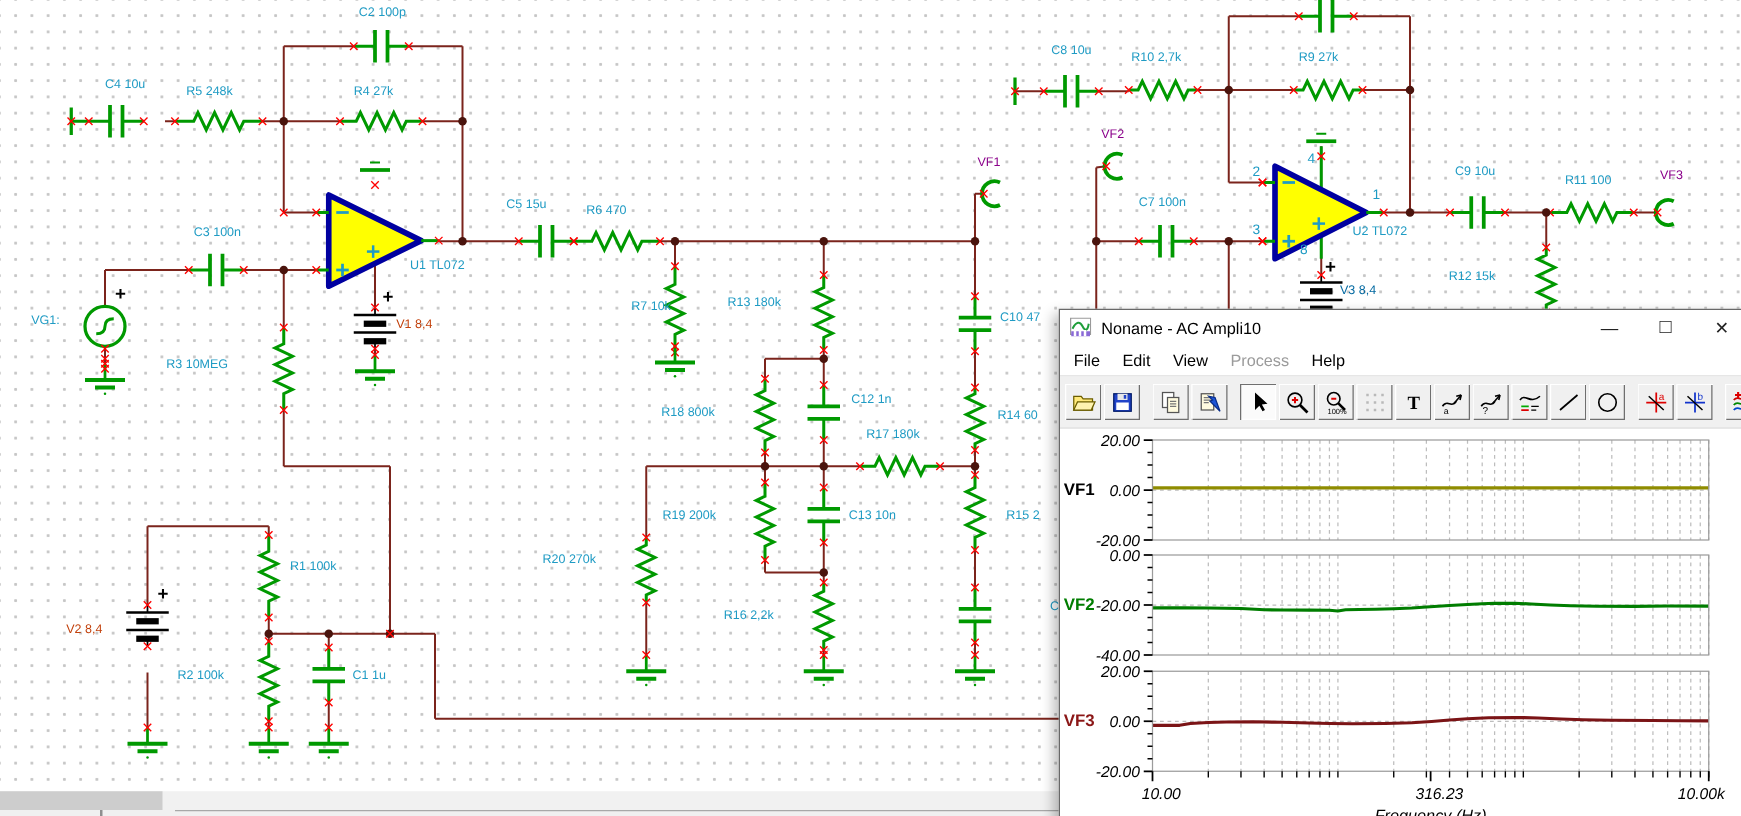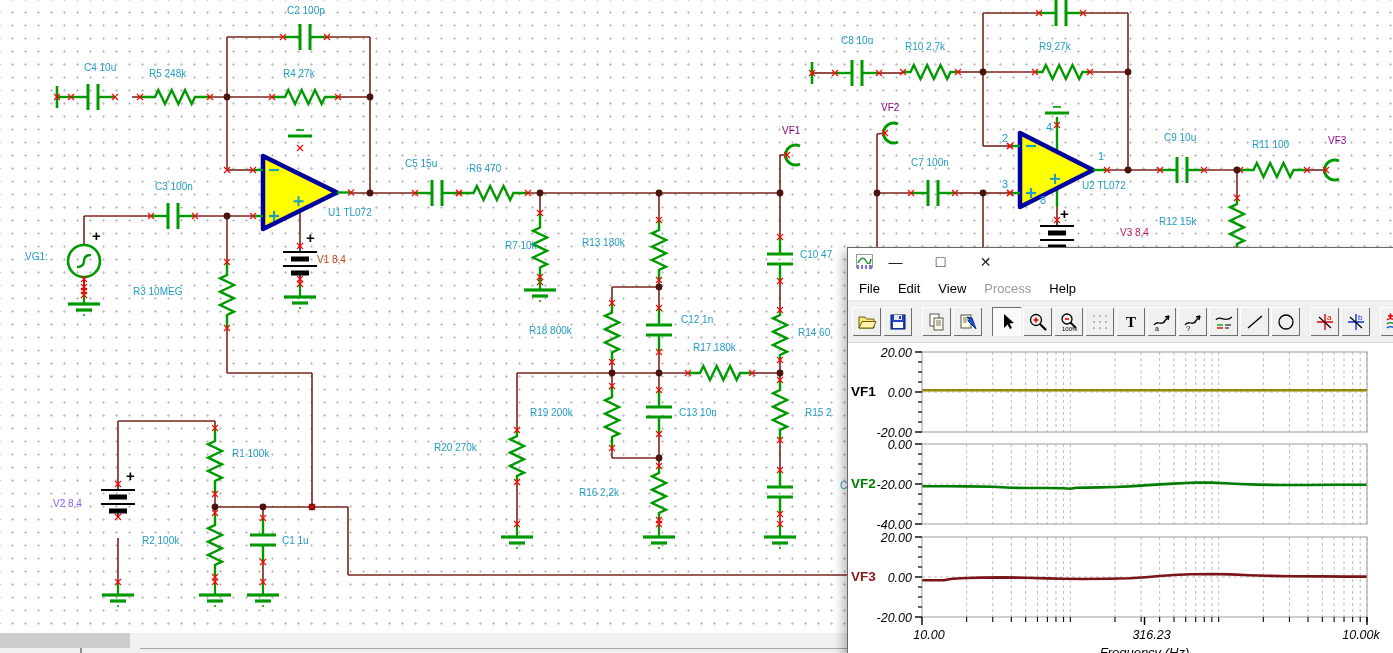--- a/index.html
+++ b/index.html
@@ -423,33 +423,33 @@
     <div class="sch-label" style="left: 479px; top: 240px; color: rgb(31, 155, 196); margin-left: 26px;">R7 10k</div>
     <div class="sch-label" style="left: 582px; top: 237px; color: rgb(31, 155, 196);">R13 180k</div>
     <div class="sch-label" style="left: 529px; top: 325px; color: rgb(31, 155, 196);">R18 800k</div>
     <div class="sch-label" style="left: 681px; top: 314px; color: rgb(31, 155, 196);">C12 1n</div>
     <div class="sch-label" style="left: 693px; top: 342px; color: rgb(31, 155, 196);">R17 180k</div>
     <div class="sch-label" style="left: 530px; top: 407px; color: rgb(31, 155, 196);">R19 200k</div>
     <div class="sch-label" style="left: 679px; top: 407px; color: rgb(31, 155, 196);">C13 10n</div>
     <div class="sch-label" style="left: 434px; top: 442px; color: rgb(31, 155, 196);">R20 270k</div>
     <div class="sch-label" style="left: 579px; top: 487px; color: rgb(31, 155, 196);">R16 2,2k</div>
     <div class="sch-label" style="left: 232px; top: 448px; color: rgb(31, 155, 196);">R1 100k</div>
-    <div class="sch-label" style="left: 53px; top: 498px; color: #8b5cf6;">V2 8,4</div>
+    <div class="sch-label" style="left: 53px; top: 498px; color: #c2410c;">V2 8,4</div>
     <div class="sch-label" style="left: 142px; top: 535px; color: rgb(31, 155, 196);">R2 100k</div>
     <div class="sch-label" style="left: 282px; top: 535px; color: rgb(31, 155, 196);">C1 1u</div>
     <div class="sch-label" style="left: 800px; top: 249px; color: rgb(31, 155, 196);">C10 47</div>
     <div class="sch-label" style="left: 798px; top: 327px; color: rgb(31, 155, 196);">R14 60</div>
     <div class="sch-label" style="left: 805px; top: 407px; color: rgb(31, 155, 196);">R15 2</div>
     <div class="sch-label" style="left: 805px; top: 480px; color: rgb(31, 155, 196); margin-left: 35px;">C11 4,</div>
     <div class="sch-label" style="left: 841px; top: 35px; color: rgb(31, 155, 196);">C8 10u</div>
     <div class="sch-label" style="left: 905px; top: 41px; color: rgb(31, 155, 196);">R10 2,7k</div>
     <div class="sch-label" style="left: 1039px; top: 41px; color: rgb(31, 155, 196);">R9 27k</div>
     <div class="sch-label" style="left: 911px; top: 157px; color: rgb(31, 155, 196);">C7 100n</div>
     <div class="sch-label" style="left: 1082px; top: 180px; color: rgb(31, 155, 196);">U2 TL072</div>
-    <div class="sch-label" style="left: 1072px; top: 227px; color: #be185d; margin-left: 48px;">V3 8,4</div>
+    <div class="sch-label" style="left: 1072px; top: 227px; color: #0369a1;">V3 8,4</div>
     <div class="sch-label" style="left: 1164px; top: 132px; color: rgb(31, 155, 196);">C9 10u</div>
     <div class="sch-label" style="left: 1252px; top: 139px; color: rgb(31, 155, 196);">R11 100</div>
     <div class="sch-label" style="left: 1159px; top: 216px; color: rgb(31, 155, 196);">R12 15k</div>
     <div class="sch-label" style="left: 782px; top: 125px; color: rgb(139, 0, 139);">VF1</div>
     <div class="sch-label" style="left: 881px; top: 102px; color: rgb(139, 0, 139);">VF2</div>
     <div class="sch-label" style="left: 1328px; top: 135px; color: rgb(139, 0, 139);">VF3</div>
     <div class="sch-label k-n" style="left: 1002px; top: 132px; color: rgb(31, 155, 196);">2</div>
     <div class="sch-label k-n" style="left: 1002px; top: 178px; color: rgb(31, 155, 196);">3</div>
     <div class="sch-label k-n" style="left: 1046px; top: 121px; color: rgb(31, 155, 196);">4</div>
     <div class="sch-label k-n" style="left: 1040px; top: 194px; color: rgb(31, 155, 196);">8</div>
@@ -473,20 +473,21 @@
     <span class="title-icon">
       <svg width="17" height="16" viewBox="0 0 17 16">
         <rect x="0.5" y="0.5" width="16" height="13" fill="#fff" stroke="#9a9a9a"></rect>
         <path d="M2 9 C5 3, 8 3, 10 7 S 14 11, 15 5" fill="none" stroke="#1f9e3a" stroke-width="1.6"></path>
         <rect x="1" y="11" width="15" height="4" fill="#8a6ad6"></rect>
         <rect x="3" y="10" width="2" height="5" fill="#fff"></rect>
           <rect x="7" y="10" width="2" height="5" fill="#fff"></rect>
           <rect x="11" y="10" width="2" height="5" fill="#fff"></rect>
       </svg>
     </span>
+    <span class="title-text">Noname - AC Ampli10</span>
     <span class="winbtn">—</span>
     <span class="winbtn" style="font-size:16px">□</span>
     <span class="winbtn">✕</span>
   </div>
   <div class="menubar" id="menubar">
       <span class="menu-item">File</span>
       <span class="menu-item">Edit</span>
       <span class="menu-item">View</span>
       <span class="menu-item disabled">Process</span>
       <span class="menu-item">Help</span>

